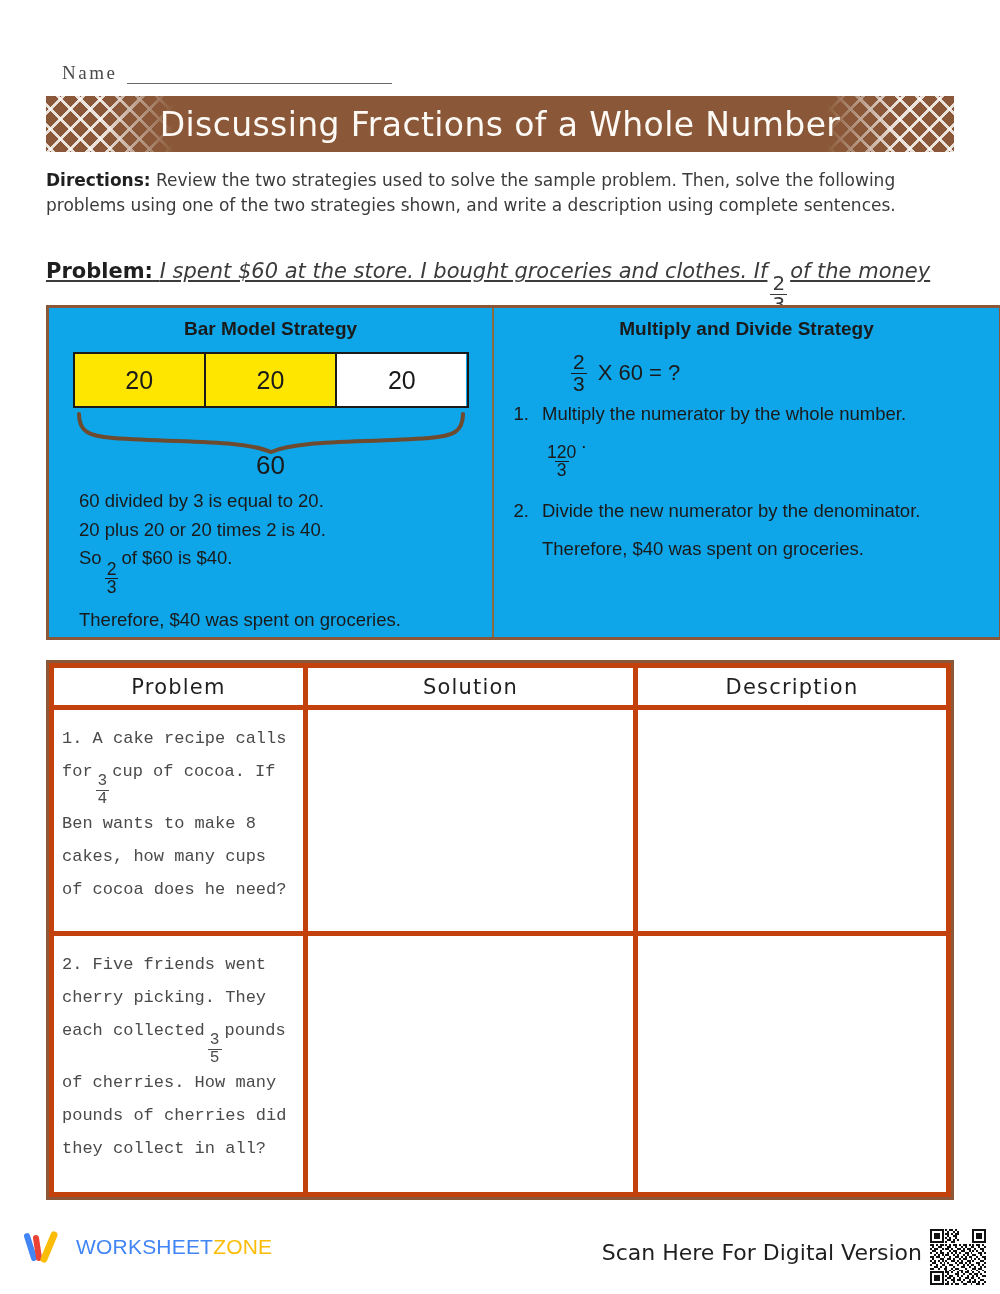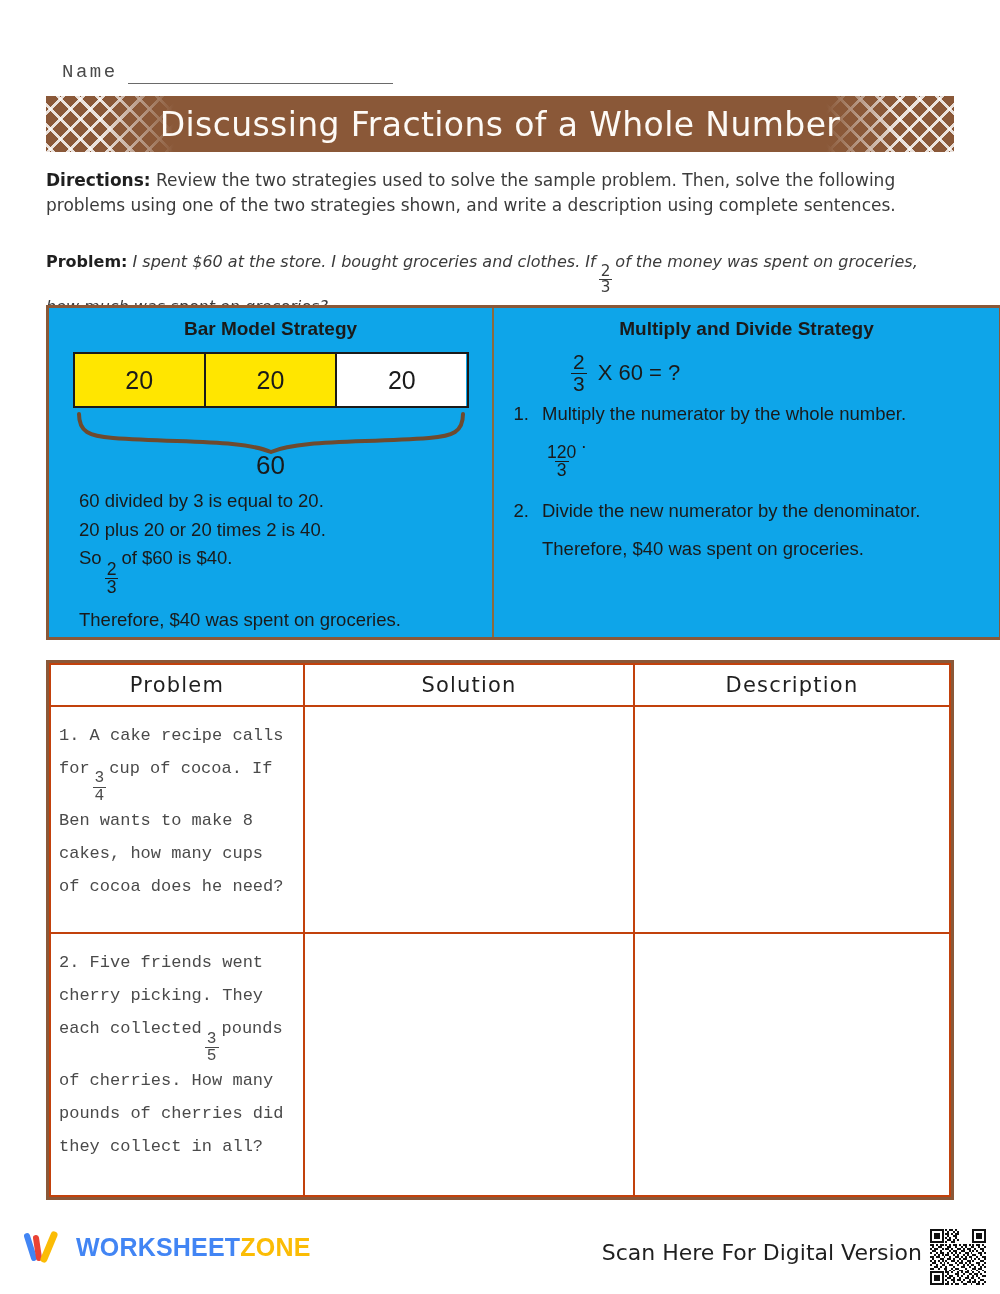--- a/index.html
+++ b/index.html
@@ -21,21 +21,21 @@
     top: 52px;
     height: 32px;
     display: flex;
     align-items: flex-end;
   }
   .nd-group { display: flex; align-items: flex-end; }
   .nd-label {
     font-size: 19px;
     letter-spacing: 2.5px;
     color: #4a4a4a;
-    font-family: Liberation Mono, monospace;
+    font-family: Liberation Serif, serif;
     line-height: 1;
     padding-bottom: 2px;
   }
   .nd-line {
     border-bottom: 1.6px solid #6a6a6a;
     height: 1px;
     margin-left: 10px;
   }
   .nd-name  { margin-left: 62px; }
   .nd-name  .nd-line { width: 265px; }
@@ -92,26 +92,27 @@
     font-size: 17px;
     line-height: 1.45;
     color: #3b3b3b;
     font-family: "DejaVu Sans", sans-serif;
   }
   .directions b { color: #1f1f1f; }
 
   .problem-line {
     position: absolute;
     left: 46px;
-    top: 250px;
+    top: 256px;
     width: 905px;
-    font-size: 16px;
+    font-size: 21px;
     line-height: 1.5;
     color: #3b3b3b;
     font-family: "DejaVu Sans", sans-serif;
+    text-decoration: underline;
   }
   .problem-line b { font-style: normal; color: #1f1f1f; }
   .problem-line i { font-style: italic; }
 
   
   .frac {
     display: inline-flex;
     flex-direction: column;
     align-items: center;
     vertical-align: -0.55em;
@@ -223,21 +224,21 @@
     left: 46px;
     top: 660px;
     width: 908px;
     height: 540px;
     border: 3px solid #8a5838;
     border-collapse: collapse;
     background: #fff;
   }
   .wtable table { width: 100%; height: 100%; border-collapse: collapse; table-layout: fixed; }
   .wtable th, .wtable td {
-    border: 2px solid #c2410c;
+    border: 5px solid #c2410c;
     vertical-align: top;
   }
   .wtable th {
     height: 42px;
     font-size: 21px;
     font-weight: normal;
     letter-spacing: 1.2px;
     color: #1f1f1f;
     font-family: "DejaVu Sans", sans-serif;
     text-align: center;
@@ -263,22 +264,22 @@
   .logo {
     position: absolute;
     left: 24px;
     top: 6px;
     display: flex;
     align-items: center;
     gap: 10px;
   }
   .logo-mark { width: 42px; height: 34px; display: block; }
   .logo-text {
-    font-size: 25px;
-    font-weight: bold;
+    font-size: 21px;
+    font-weight: normal;
     letter-spacing: .2px;
     font-family: "Liberation Sans", sans-serif;
   }
   .logo-text .w { color: #4285f4; }
   .logo-text .z { color: #fbbc05; }
 
   .scan {
     position: absolute;
     right: 78px;
     top: 16px;

